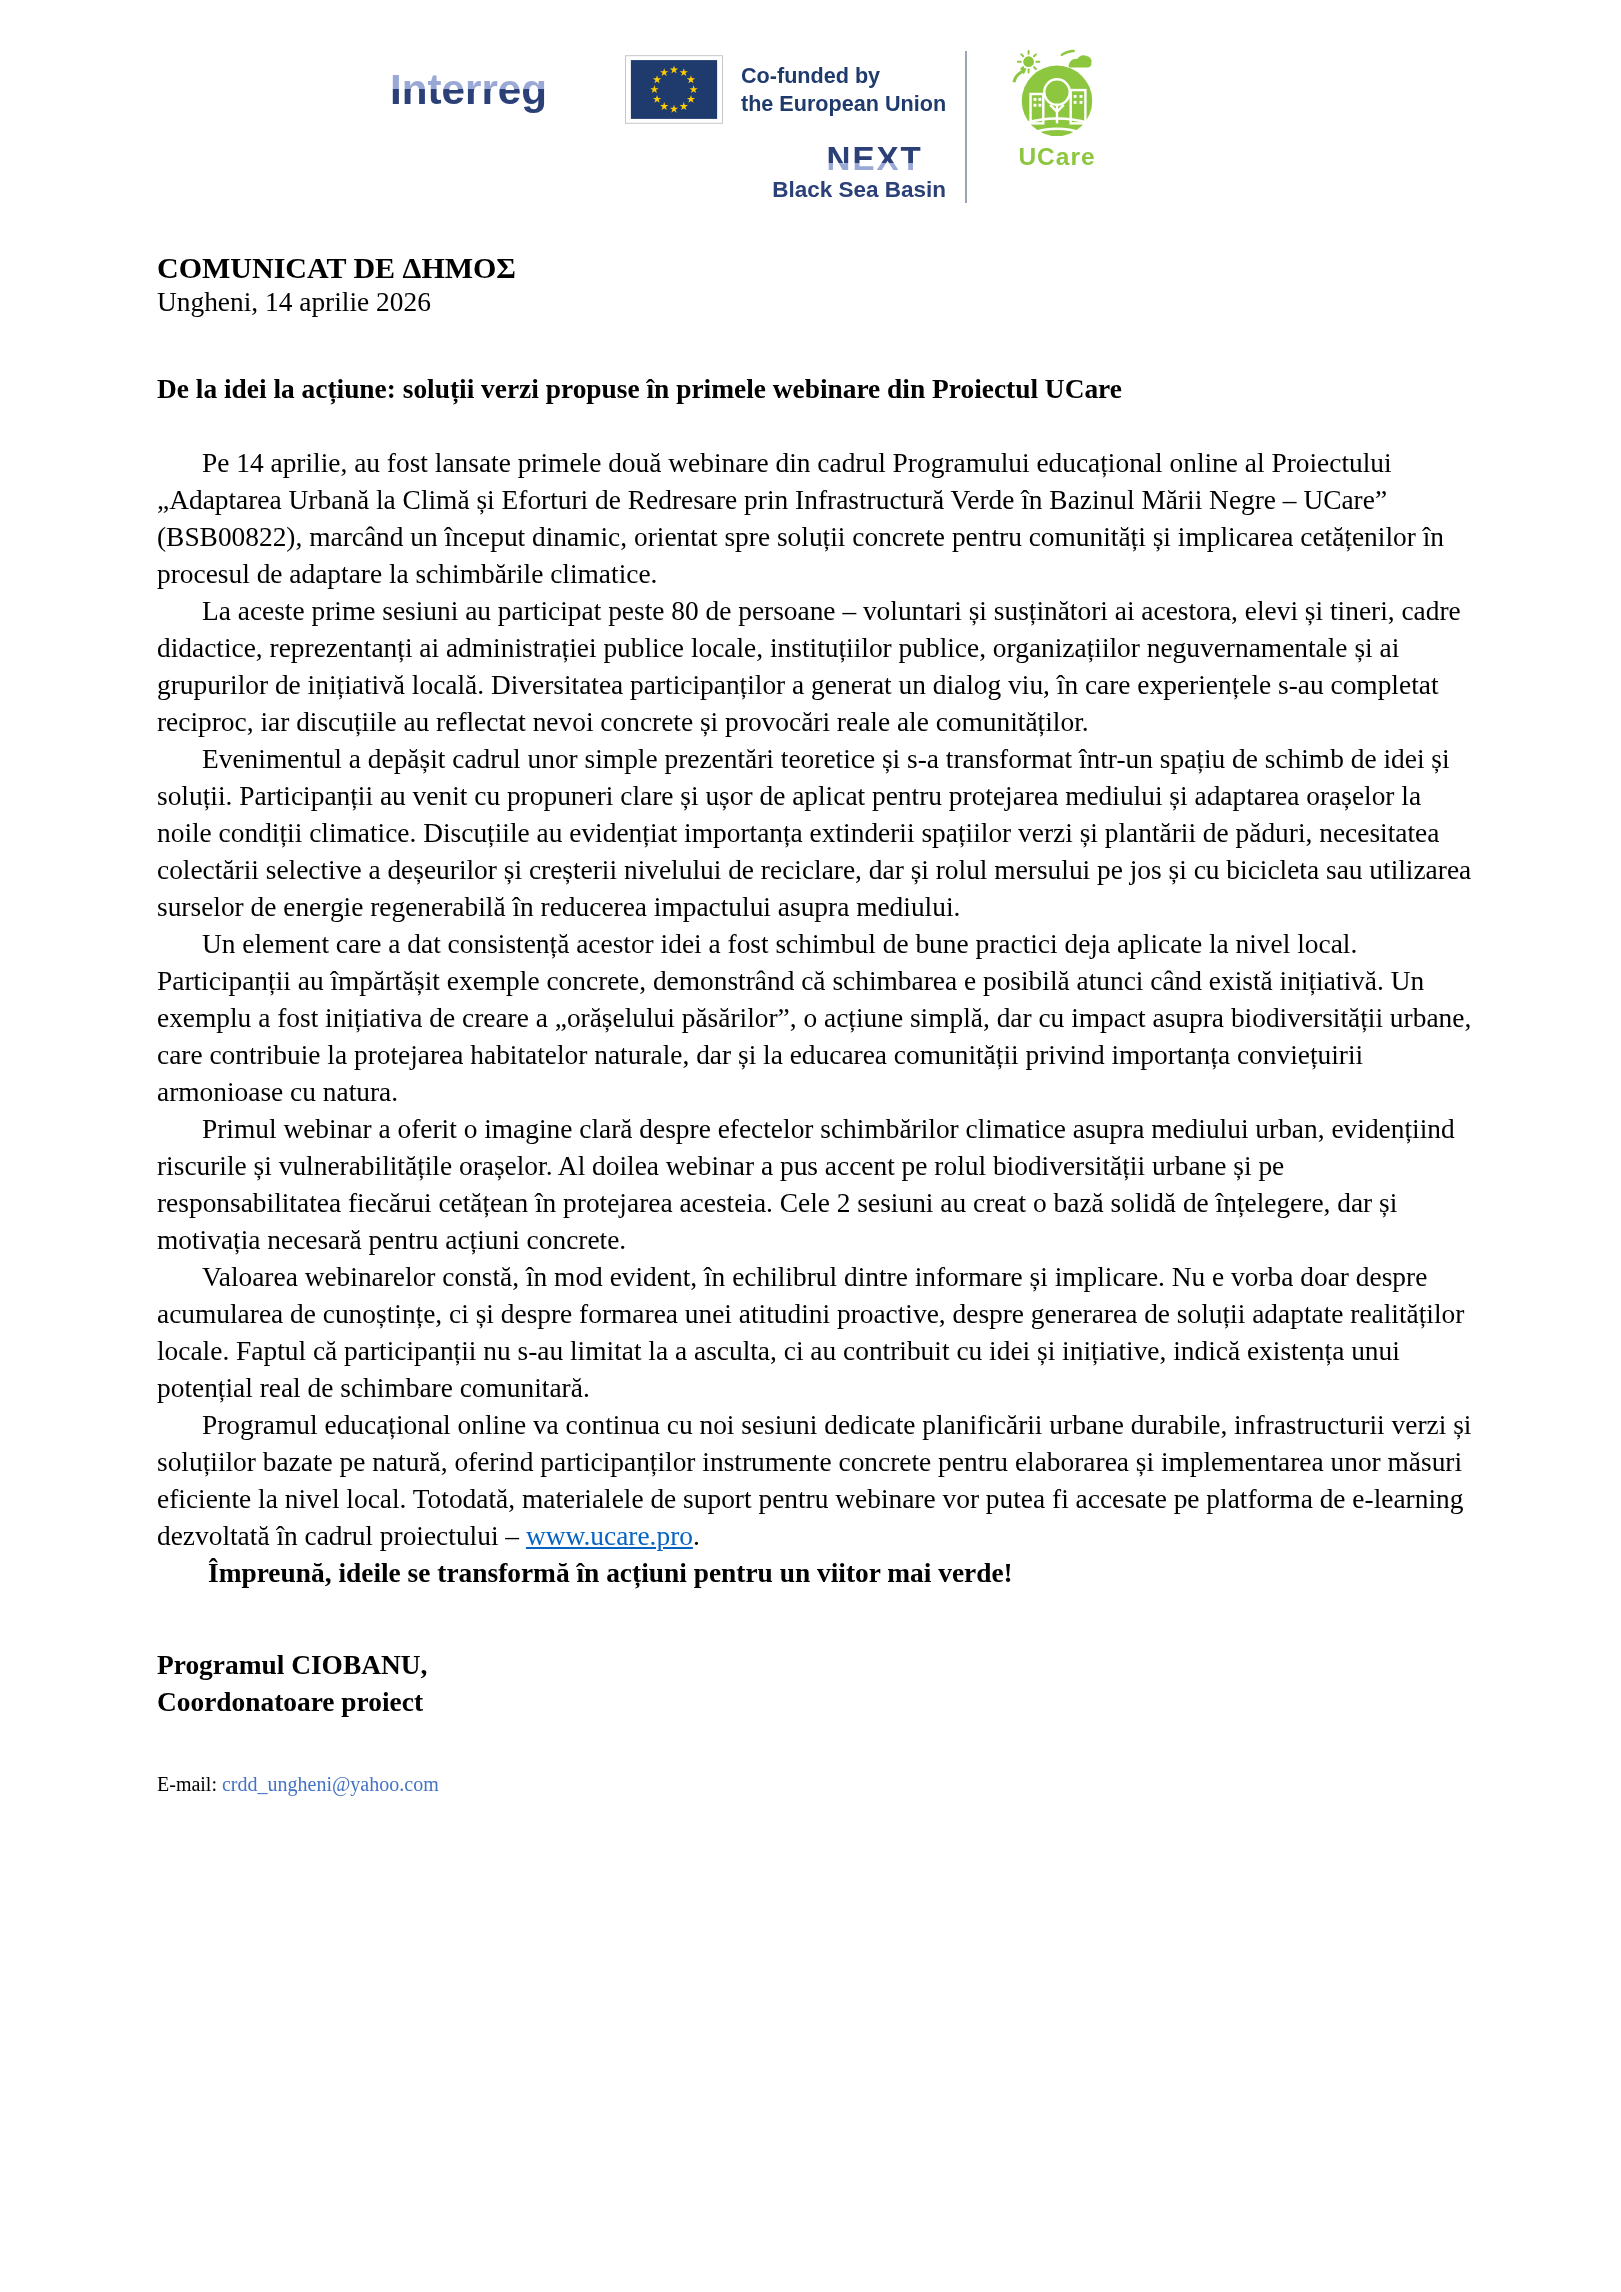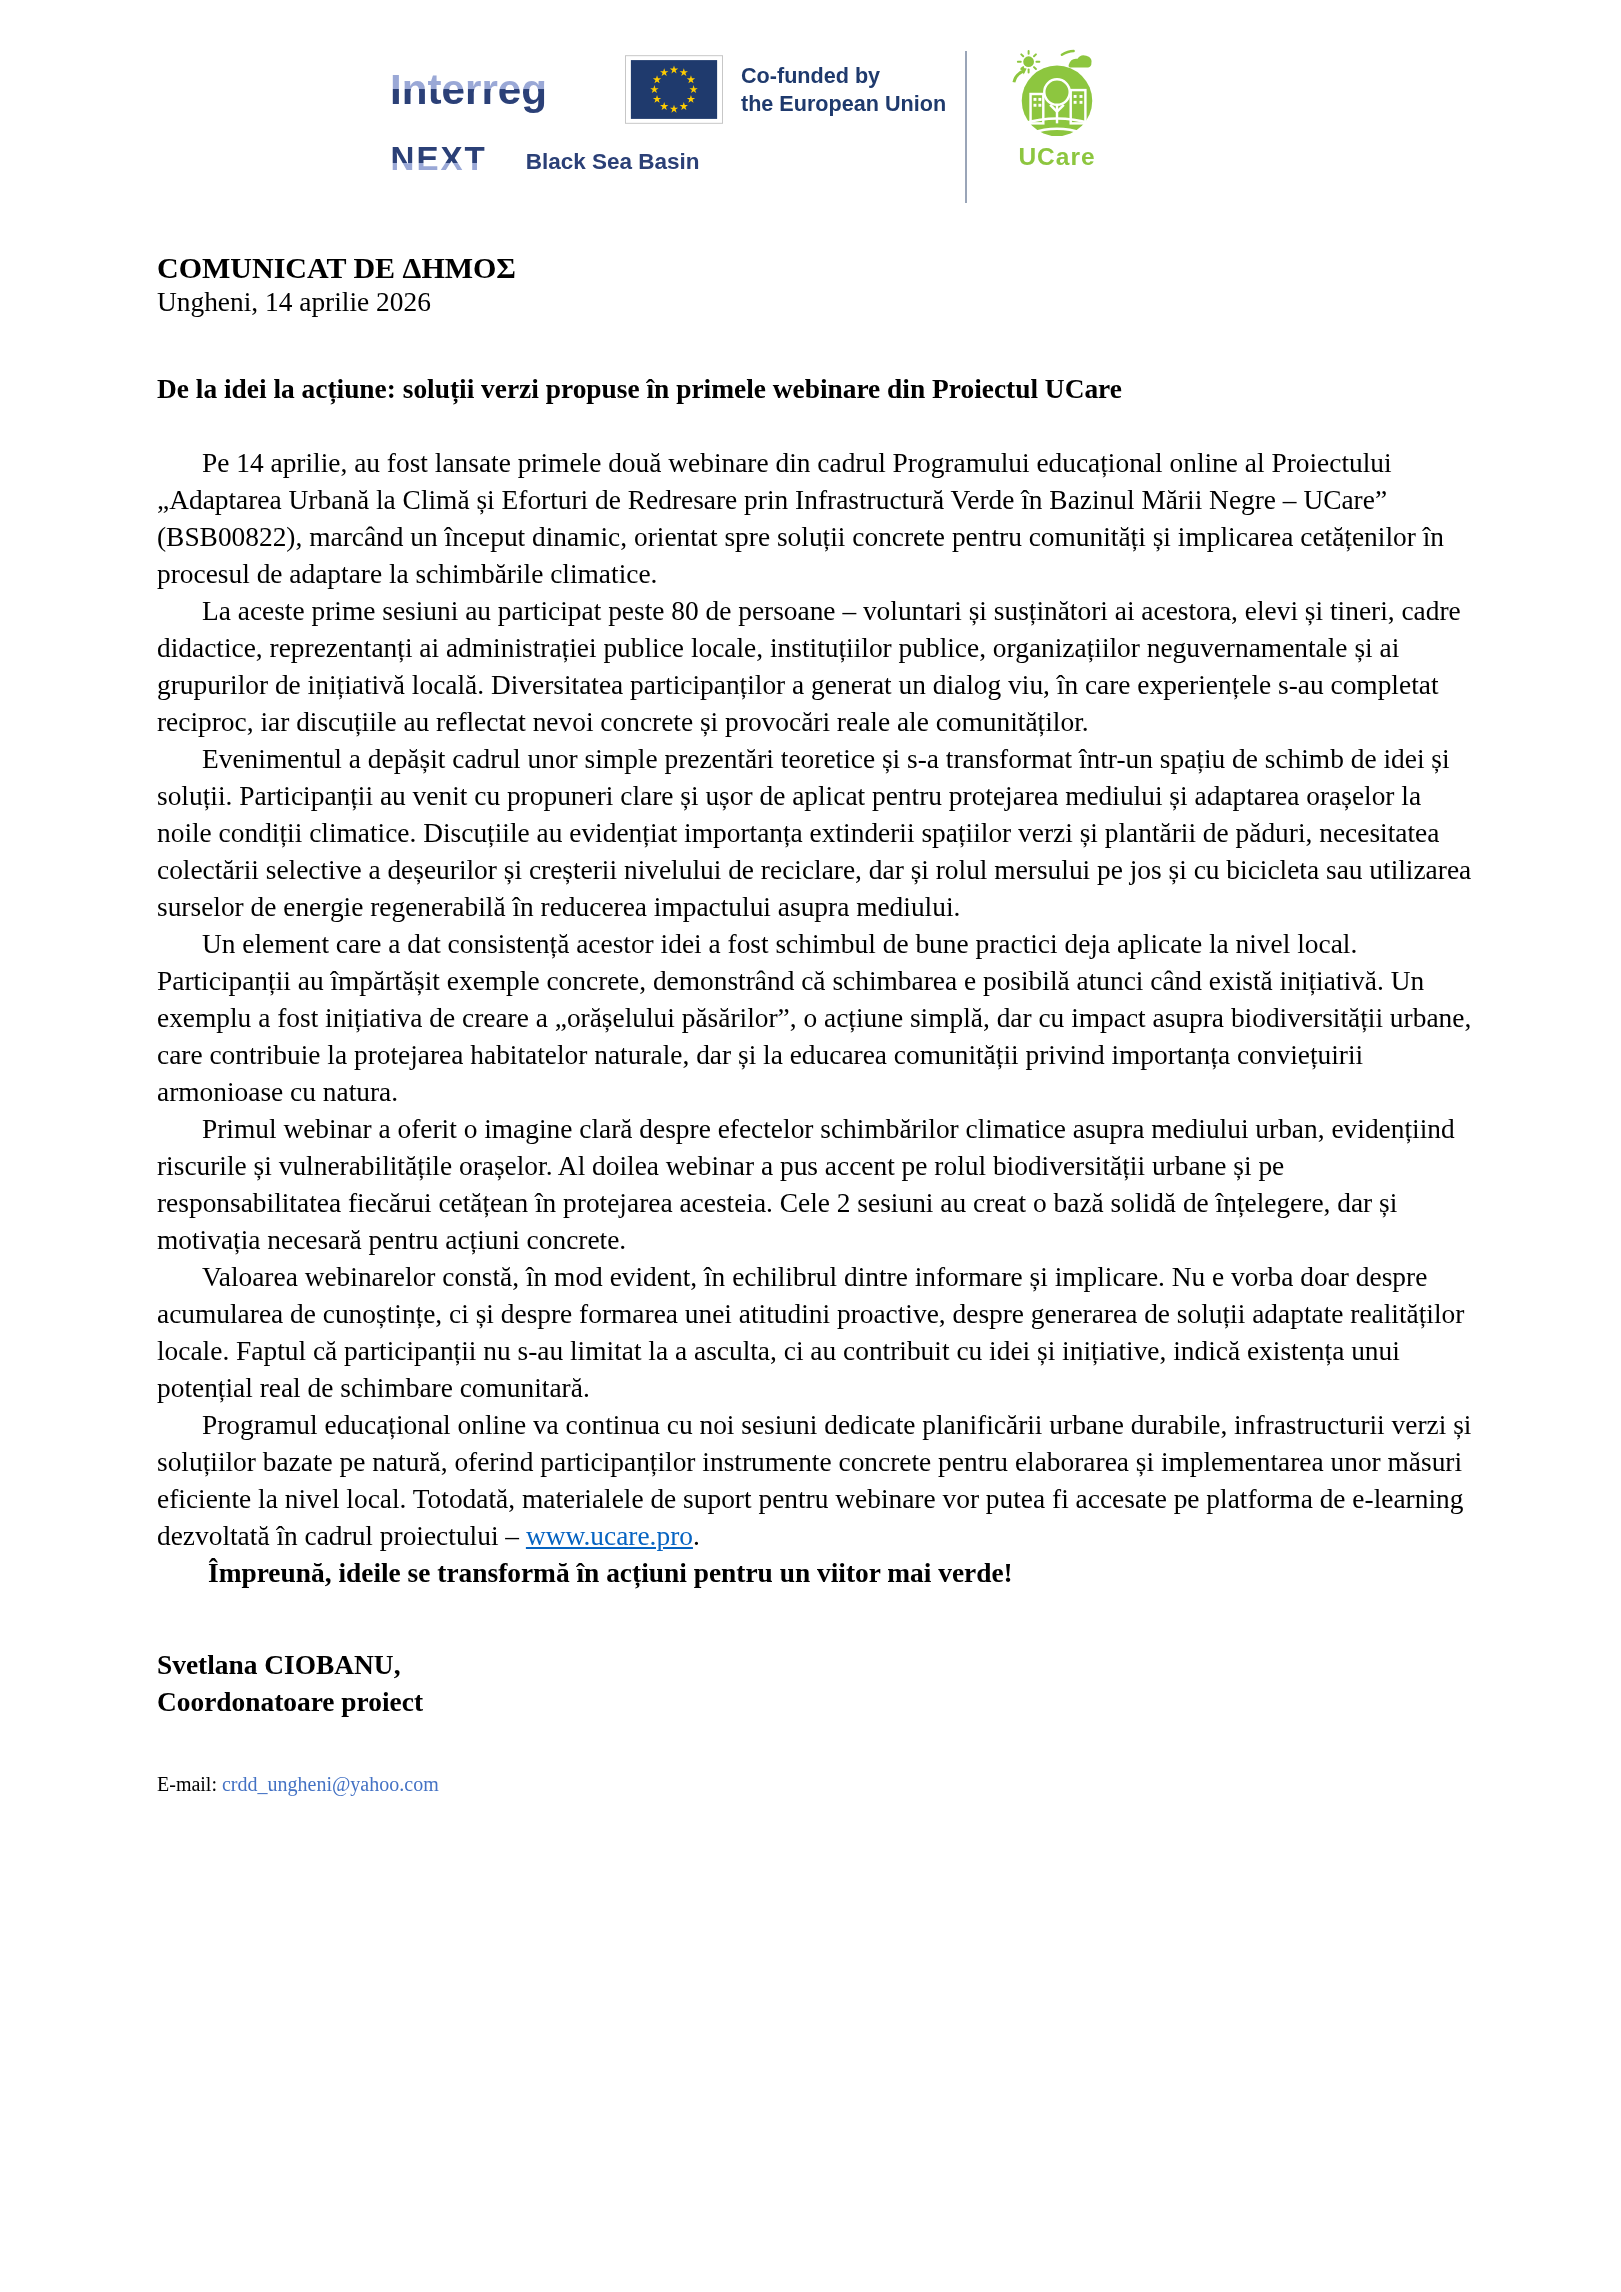--- a/index.html
+++ b/index.html
@@ -5,21 +5,21 @@
   html,body{margin:0;padding:0;background:#ffffff;}
   .page{position:relative;width:1621px;height:1953px;background:#fff;overflow:hidden;
         font-family:"Liberation Serif","DejaVu Serif",serif;color:#000;}
 
   
   .hdr-interreg{position:absolute;left:390px;top:55px;}
   .hdr-row1{display:flex;align-items:center;}
   .eu-flag{margin-left:27.4px;}
   .cofunded{margin-left:17.6px;font-family:"Liberation Sans",sans-serif;font-weight:bold;
             font-size:21.6px;line-height:27.4px;color:#1f3a6d;}
-  .hdr-row2{display:flex;align-items:flex-end;margin-top:15.7px;}
+  .hdr-row2{display:flex;align-items:flex-end;margin-top:15.7px;flex-direction:column;}
   .program-name{margin-left:15.7px;font-family:"Liberation Sans",sans-serif;font-weight:bold;
                 font-size:22.5px;color:#2b4077;padding-bottom:2px;}
   .hdr-divider{position:absolute;left:965px;top:51px;width:2px;height:152px;background:#9aa5b8;}
   .ucare-logo{position:absolute;left:1008px;top:47px;width:98px;text-align:center;}
   .ucare-text{font-family:"Liberation Sans",sans-serif;font-weight:bold;font-size:24.5px;
               color:#8dc63f;margin-top:-2px;letter-spacing:1px;}
 
   
   .doc{position:absolute;left:157px;top:250px;width:1318px;}
   .doc-title{font-size:30px;font-weight:bold;margin:0;line-height:35px;}
@@ -164,21 +164,21 @@
     <p class="para">Pe 14 aprilie, au fost lansate primele două webinare din cadrul Programului educațional online al Proiectului „Adaptarea Urbană la Climă și Eforturi de Redresare prin Infrastructură Verde în Bazinul Mării Negre – UCare” (BSB00822), marcând un început dinamic, orientat spre soluții concrete pentru comunități și implicarea cetățenilor în procesul de adaptare la schimbările climatice.</p>
     <p class="para">La aceste prime sesiuni au participat peste 80 de persoane – voluntari și susținători ai acestora, elevi și tineri, cadre didactice, reprezentanți ai administrației publice locale, instituțiilor publice, organizațiilor neguvernamentale și ai grupurilor de inițiativă locală. Diversitatea participanților a generat un dialog viu, în care experiențele s-au completat reciproc, iar discuțiile au reflectat nevoi concrete și provocări reale ale comunităților.</p>
     <p class="para">Evenimentul a depășit cadrul unor simple prezentări teoretice și s-a transformat într-un spațiu de schimb de idei și soluții. Participanții au venit cu propuneri clare și ușor de aplicat pentru protejarea mediului și adaptarea orașelor la noile condiții climatice. Discuțiile au evidențiat importanța extinderii spațiilor verzi și plantării de păduri, necesitatea colectării selective a deșeurilor și creșterii nivelului de reciclare, dar și rolul mersului pe jos și cu bicicleta sau utilizarea surselor de energie regenerabilă în reducerea impactului asupra mediului.</p>
     <p class="para">Un element care a dat consistență acestor idei a fost schimbul de bune practici deja aplicate la nivel local. Participanții au împărtășit exemple concrete, demonstrând că schimbarea e posibilă atunci când există inițiativă. Un exemplu a fost inițiativa de creare a „orășelului păsărilor”, o acțiune simplă, dar cu impact asupra biodiversității urbane, care contribuie la protejarea habitatelor naturale, dar și la educarea comunității privind importanța conviețuirii armonioase cu natura.</p>
     <p class="para">Primul webinar a oferit o imagine clară despre efectelor schimbărilor climatice asupra mediului urban, evidențiind riscurile și vulnerabilitățile orașelor. Al doilea webinar a pus accent pe rolul biodiversității urbane și pe responsabilitatea fiecărui cetățean în protejarea acesteia. Cele 2 sesiuni au creat o bază solidă de înțelegere, dar și motivația necesară pentru acțiuni concrete.</p>
     <p class="para">Valoarea webinarelor constă, în mod evident, în echilibrul dintre informare și implicare. Nu e vorba doar despre acumularea de cunoștințe, ci și despre formarea unei atitudini proactive, despre generarea de soluții adaptate realităților locale. Faptul că participanții nu s-au limitat la a asculta, ci au contribuit cu idei și inițiative, indică existența unui potențial real de schimbare comunitară.</p>
     <p class="para"><span>Programul educațional online va continua cu noi sesiuni dedicate planificării urbane durabile, infrastructurii verzi și soluțiilor bazate pe natură, oferind participanților instrumente concrete pentru elaborarea și implementarea unor măsuri eficiente la nivel local. Totodată, materialele de suport pentru webinare vor putea fi accesate pe platforma de e-learning dezvoltată în cadrul proiectului – </span><a class="link">www.ucare.pro</a><span>.</span></p>
     <p class="para closing">Împreună, ideile se transformă în acțiuni pentru un viitor mai verde!</p>
 
     <div class="signature">
-      <div>Svetlana CIOBANU,</div>
+      <div>Programul CIOBANU,</div>
       <div>Coordonatoare proiect</div>
     </div>
 
     <div class="email-line"><span>E-mail: </span><a class="email">crdd_ungheni@yahoo.com</a></div>
   </main>
 
   <svg class="logo-ungheni" width="165" height="184" viewBox="0 0 165 185">
     <defs>
       <clipPath id="uShield">
         <path d="M60,50 H105 V110 C105,130 95,142 82.5,149 C70,142 60,130 60,110 Z"></path>

